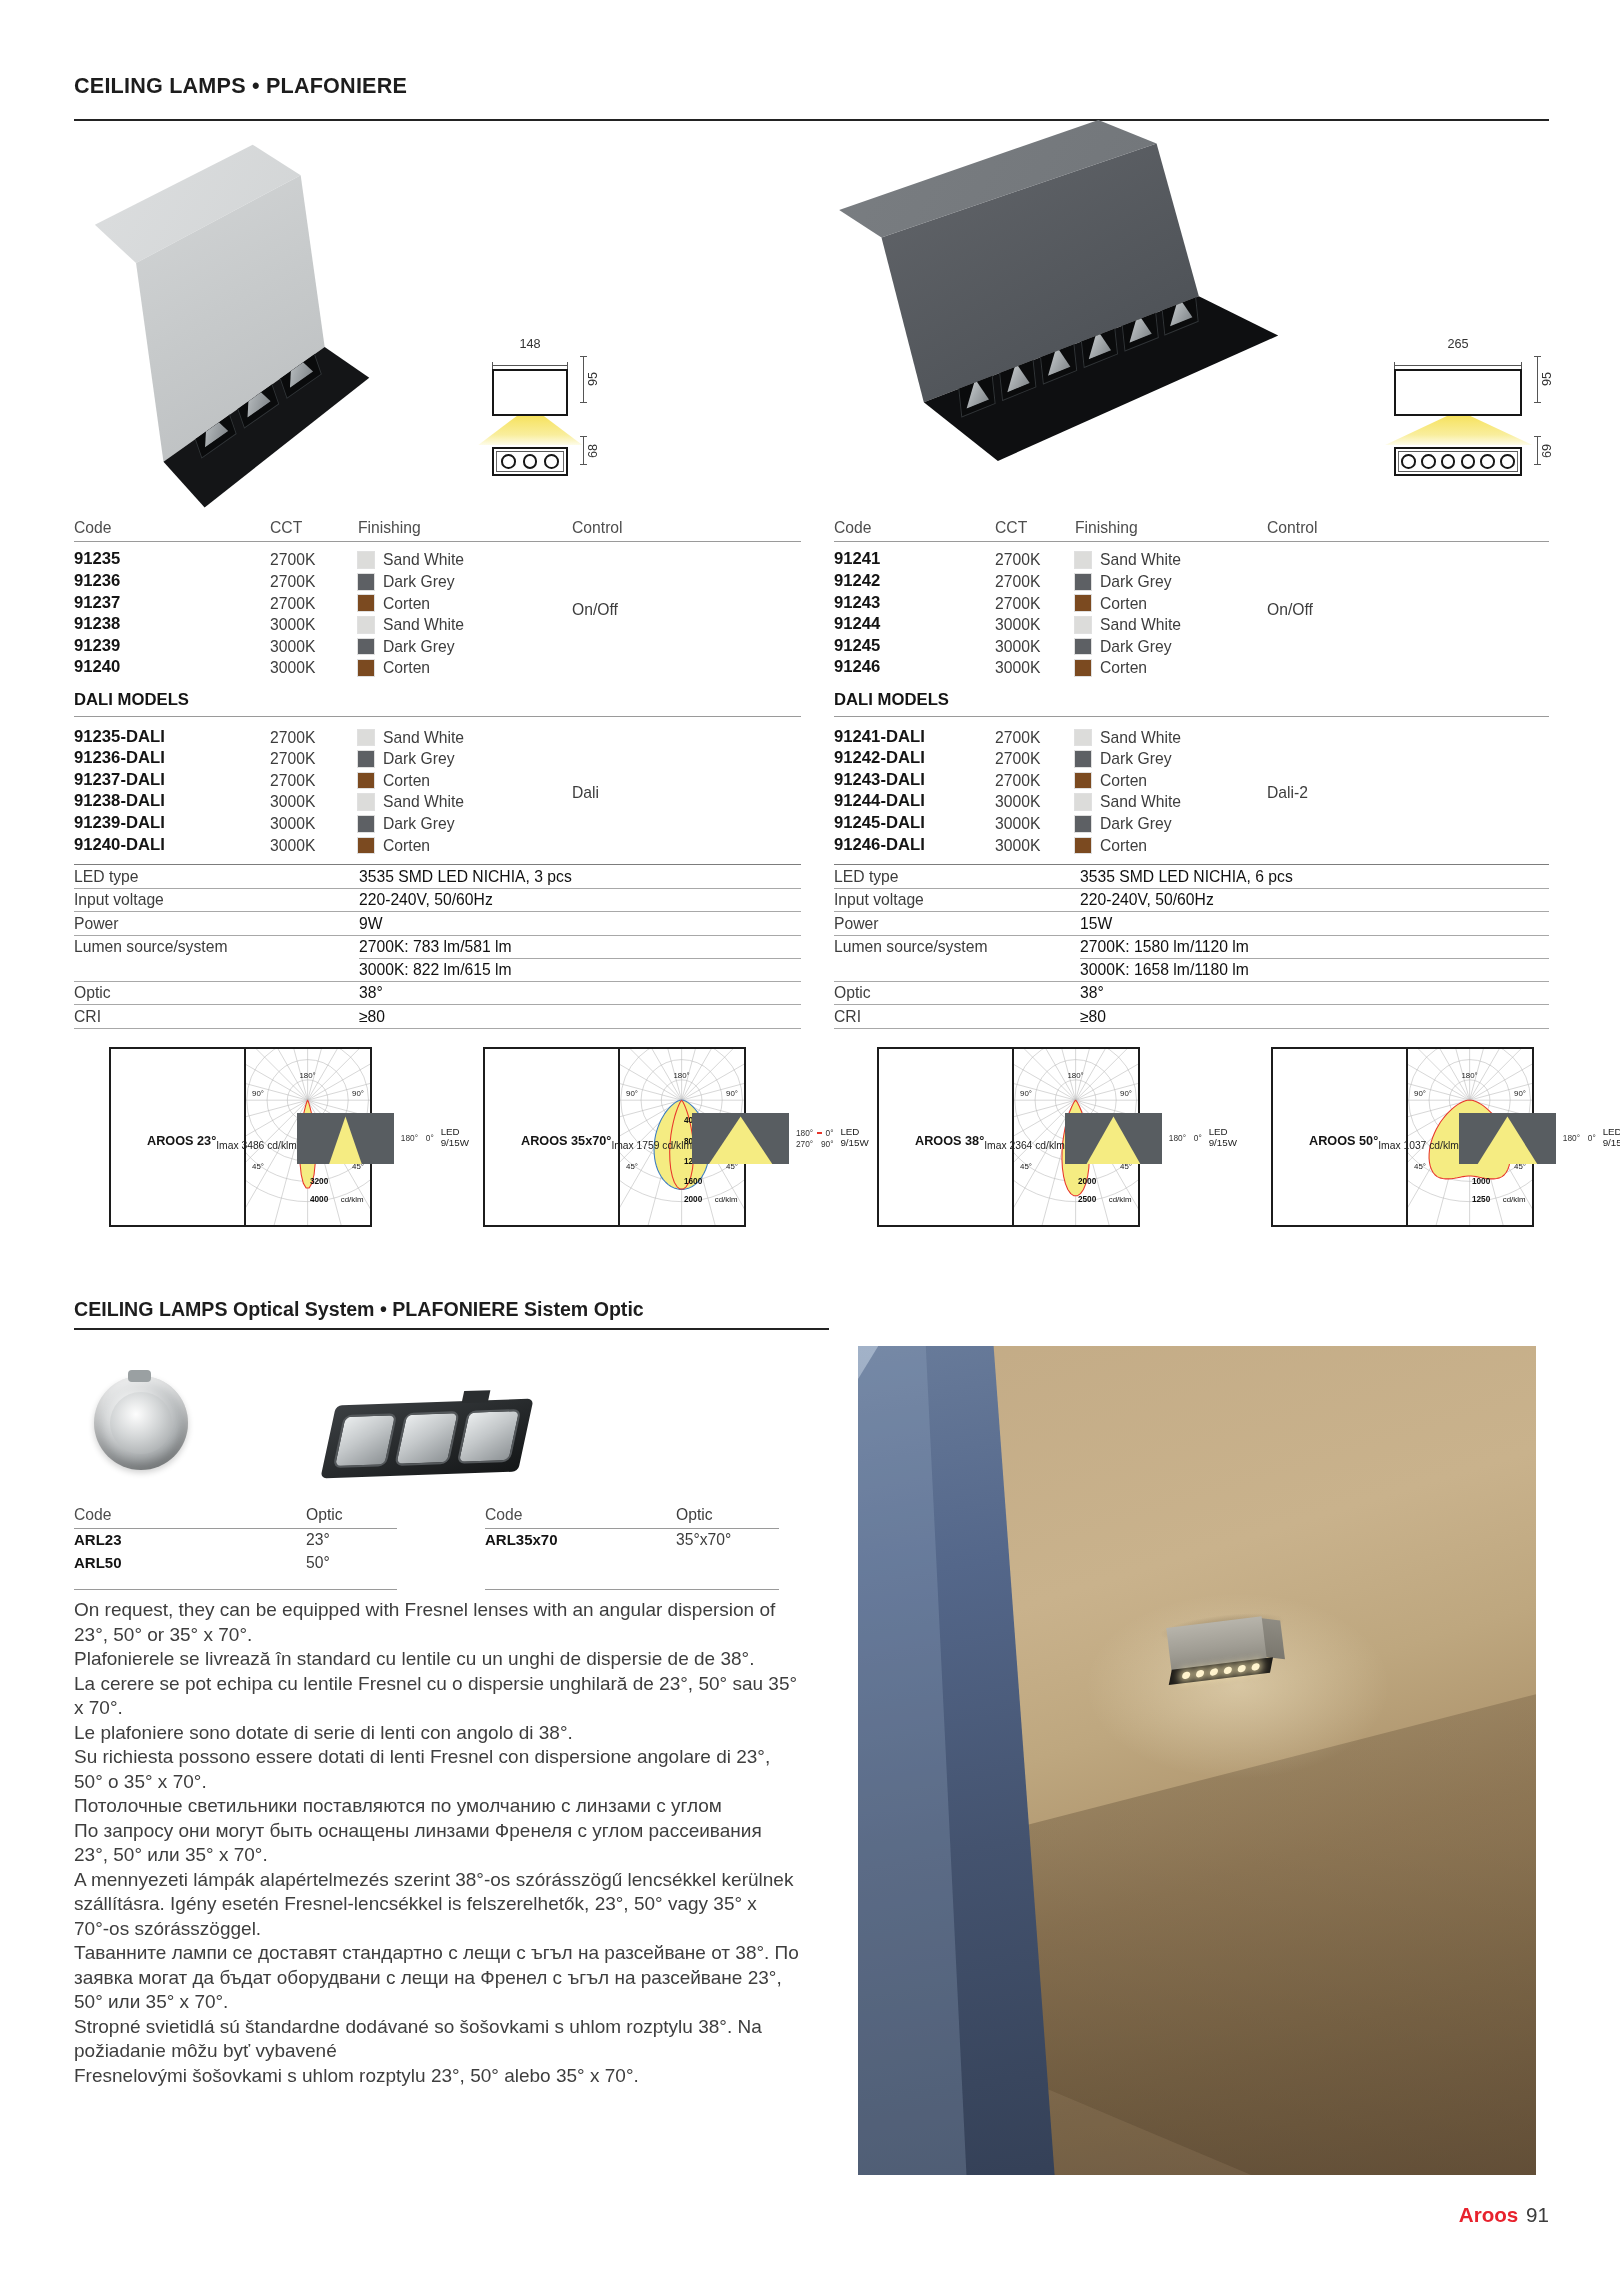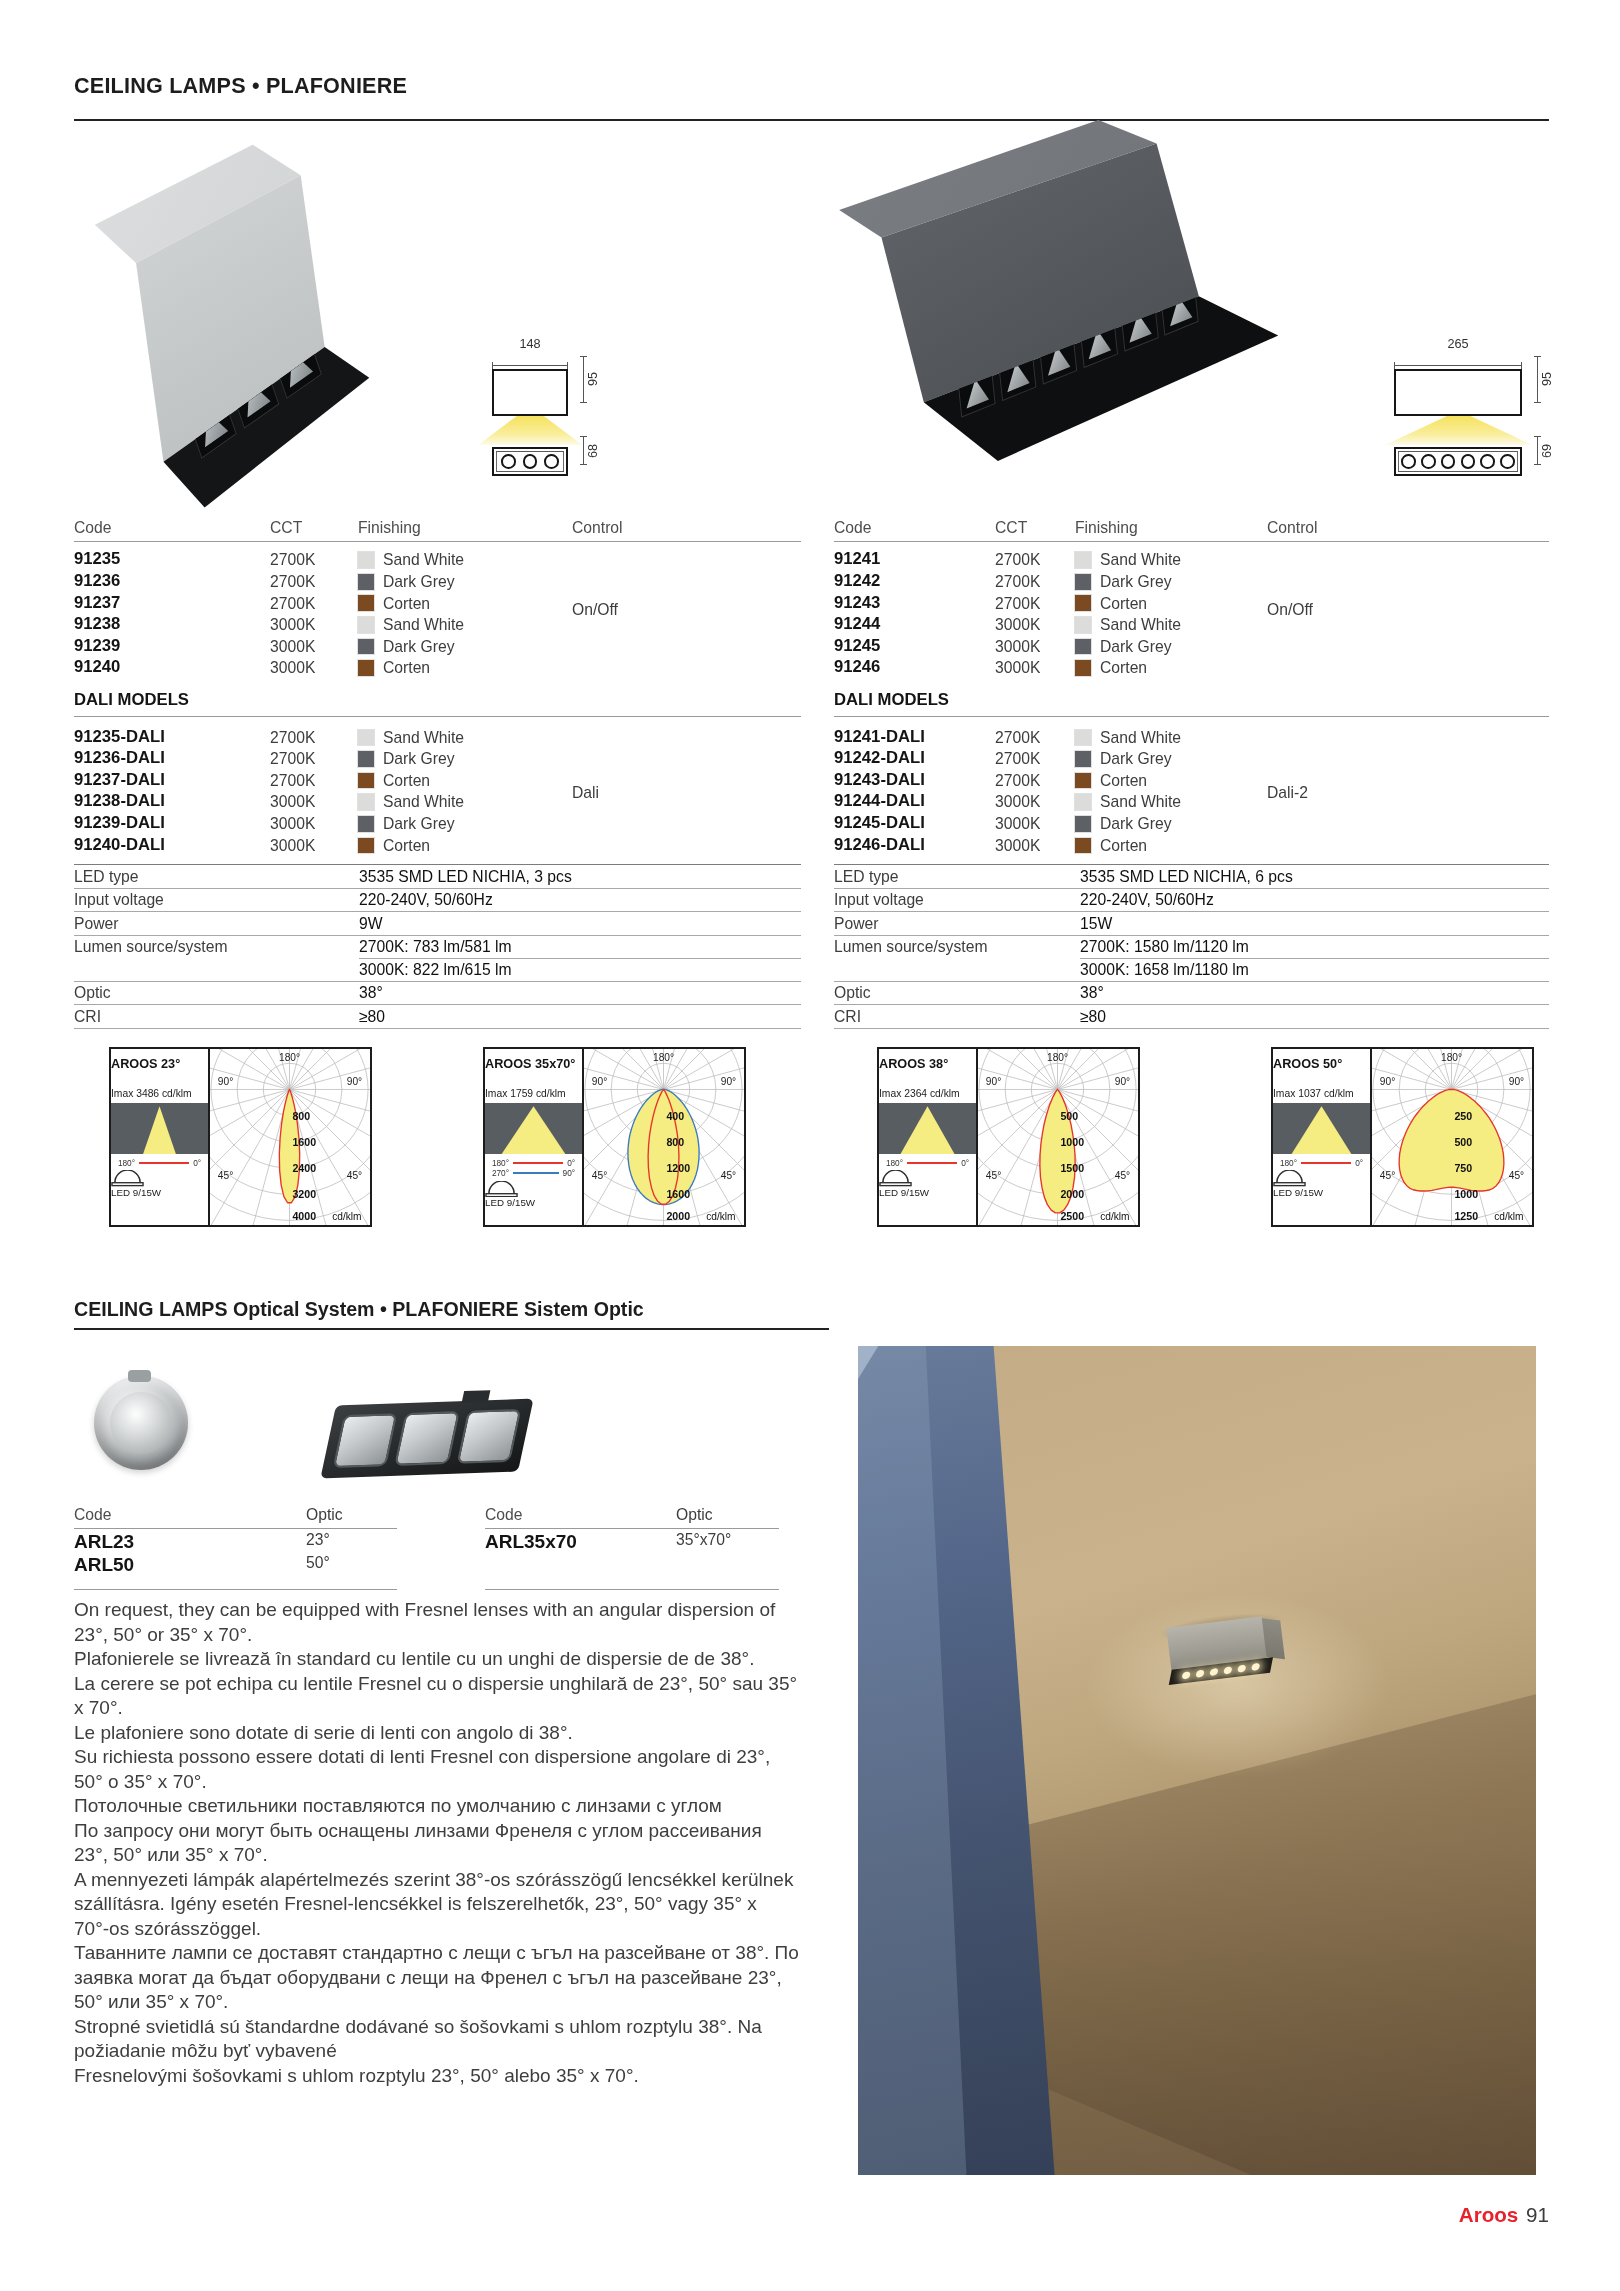--- a/index.html
+++ b/index.html
@@ -86,21 +86,21 @@
   .s-lab{position:absolute;left:0;top:2.9px;color:#3d3d3d;}
   .s-val{position:absolute;top:2.9px;color:#101010;}
   .side0 .s-val{left:285px;} .side1 .s-val{left:246px;}
   .lumen .v2{top:25.5px;}
   .halfline{position:absolute;top:22.5px;height:1px;background:#a8a8a8;right:0;}
   .side0 .halfline{left:285px;} .side1 .halfline{left:246px;}
 
   
   .chart{position:absolute;top:1047px;width:263px;height:180px;border:2px solid #1c1c1c;box-sizing:border-box;display:flex;background:#fff;}
   #chart0{left:109px;} #chart1{left:483px;} #chart2{left:877px;} #chart3{left:1271px;}
-  .cinfo{width:97px;flex:none;border-right:2px solid #1c1c1c;position:relative;display:flex;flex-direction:column;align-items:flex-start;}
+  .cinfo{width:97px;flex:none;border-right:2px solid #1c1c1c;position:relative;display:flex;flex-direction:row;align-items:center;padding-left:36px;}
   .ctitle{margin-top:7.8px;font-size:12.7px;font-weight:bold;color:#141414;white-space:nowrap;}
   .cimax{margin-top:17.6px;font-size:10.3px;color:#222;white-space:nowrap;}
   .cbeam{margin-top:3.9px;width:100%;height:51px;background:#585d61;position:relative;flex:none;}
   .cbeam .tri{position:absolute;inset:0;background:#f5ec82;}
   .clegend{margin-top:2.9px;width:100%;padding:0 6.9px;box-sizing:border-box;}
   .lgrow{display:flex;align-items:center;font-size:8.3px;color:#333;height:10.8px;}
   .lgrow i{flex:1;height:2px;margin:0 3.9px;}
   .cdome{margin-top:2px;}
   .cled{font-size:9.8px;color:#222;margin-top:0;}
   .cpolar{flex:1;height:100%;}
@@ -122,21 +122,21 @@
   .ml{flex:1;height:49px;border-radius:7.8px;border:2px solid #54585b;
     background:linear-gradient(145deg,#eaedee 0%,#c4c8ca 45%,#8d9295 100%);}
 
   
   .otable{position:absolute;top:1506px;height:84px;font-size:15.7px;}
   #optT0{left:74px;width:323px;} #optT1{left:485px;width:294px;}
   .ohead{position:relative;height:21.6px;border-bottom:1px solid #9a9a9a;color:#4d4d4d;}
   .orow{position:relative;height:22.5px;padding-top:2.9px;box-sizing:border-box;}
   .orow:first-of-type{margin-top:3.9px;}
   .o-code{position:absolute;left:0;}
-  .orow .o-code{font-weight:bold;color:#141414;font-size:19px;}
+  .orow .o-code{font-weight:bold;color:#141414;font-size:15px;}
   #optT0 .o-val{position:absolute;left:232px;color:#3d3d3d;}
   #optT1 .o-val{position:absolute;left:191px;color:#3d3d3d;}
   .obottom{position:absolute;bottom:0;left:0;right:0;height:1px;background:#9a9a9a;}
 
   
   #desc{left:74px;top:1598px;width:774px;}
   #desc div{font-size:19px;line-height:24.5px;color:#3e3e3e;white-space:nowrap;}
 
   
   #photo{left:858px;top:1346px;width:678px;height:829px;overflow:hidden;}

